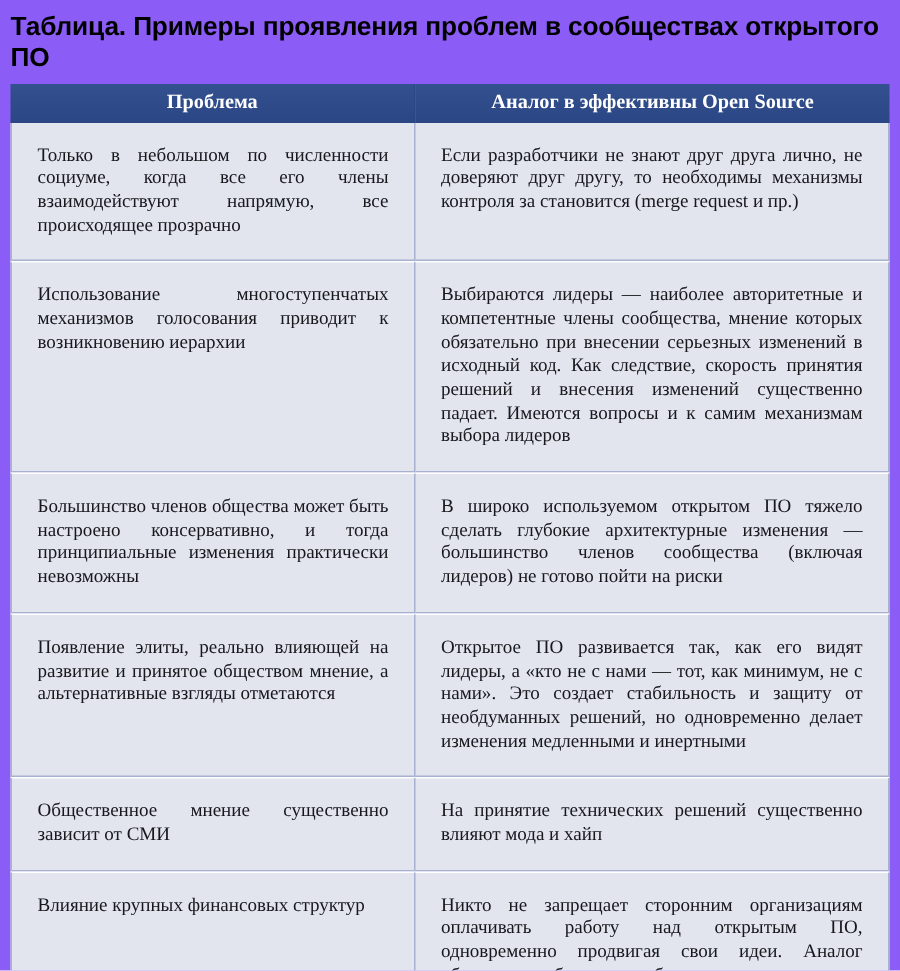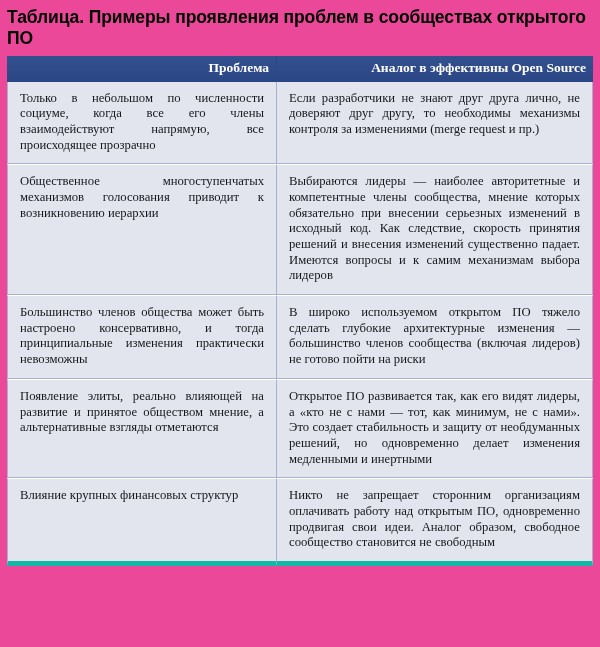--- a/index.html
+++ b/index.html
@@ -14,21 +14,21 @@
     font-family: "Liberation Serif", "DejaVu Serif", serif;
     color: #1a1a1a;
   }
 
   .page {
     width: 600px;
     height: 647px;
     box-sizing: border-box;
     padding: 0;
     position: relative;
-    background: #ec4899;
+    background: #8b5cf6;
   }
 
   
   .title-block {
     padding: 7px 8px 6px 7px;
   }
   .title-text {
     font-family: "Liberation Sans", "DejaVu Sans", sans-serif;
     font-weight: bold;
     font-size: 17.5px;
@@ -51,21 +51,21 @@
   .tbl .col-b { width: 316px; }
 
   
   .thead-row th {
     background: #2e4a8c;
     background: linear-gradient(to bottom, #33508f 0%, #2b4684 100%);
     color: #ffffff;
     font-family: "Liberation Serif", "DejaVu Serif", serif;
     font-weight: bold;
     font-size: 13.5px;
-    text-align: right;
+    text-align: center;
     padding: 5px 7px 6px 7px;
     border: 0;
     vertical-align: middle;
     line-height: 1.1;
   }
   .thead-row th.th-a {
     border-right: 1px solid #2b4684;
   }
 
   
@@ -90,21 +90,21 @@
     border-left: 1px solid #a8b2d0;
     border-right: 1px solid #a8b2d0;
   }
   .tbl td.cell-b {
     border-right: 1px solid #a8b2d0;
   }
   .tbl tr.last-body td {
     border-bottom: 5px solid #14b8a6;
   }
   .tbl td p {
-    margin: 5px;
+    margin: 10px;
   }
 </style>
 </head>
 <body>
 
 <div class="page">
 
   <div class="title-block">
     <h1 class="title-text">Таблица. Примеры проявления проблем в сообществах открытого ПО</h1>
   </div>
@@ -120,28 +120,28 @@
         <th class="th-b">Аналог в эффективны Open Source</th>
       </tr>
     </thead>
     <tbody>
 
       <tr class="first-body">
         <td class="cell-a">
           <p>Только в небольшом по численности социуме, когда все его члены взаимодействуют напрямую, все происходящее прозрачно</p>
         </td>
         <td class="cell-b">
-          <p>Если разработчики не знают друг друга лично, не доверяют друг другу, то необходимы механизмы контроля за изменениями (merge request и пр.)</p>
+          <p>Если разработчики не знают друг друга лично, не доверяют друг другу, то необходимы механизмы контроля за становится (merge request и пр.)</p>
         </td>
       </tr>
 
 
       <tr>
         <td class="cell-a">
-          <p>Общественное многоступенчатых механизмов голосования приводит к возникновению иерархии</p>
+          <p>Использование многоступенчатых механизмов голосования приводит к возникновению иерархии</p>
         </td>
         <td class="cell-b">
           <p>Выбираются лидеры — наиболее авторитетные и компетентные члены сообщества, мнение которых обязательно при внесении серьезных изменений в исходный код. Как следствие, скорость принятия решений и внесения изменений существенно падает. Имеются вопросы и к самим механизмам выбора лидеров</p>
         </td>
       </tr>
 
       <tr>
         <td class="cell-a">
           <p>Большинство членов общества может быть настроено консервативно, и тогда принципиальные изменения практически невозможны</p>
         </td>
@@ -152,20 +152,28 @@
 
       <tr>
         <td class="cell-a">
           <p>Появление элиты, реально влияющей на развитие и принятое обществом мнение, а альтернативные взгляды отметаются</p>
         </td>
         <td class="cell-b">
           <p>Открытое ПО развивается так, как его видят лидеры, а «кто не с нами — тот, как минимум, не с нами». Это создает стабильность и защиту от необдуманных решений, но одновременно делает изменения медленными и инертными</p>
         </td>
       </tr>
 
+      <tr>
+        <td class="cell-a">
+          <p>Общественное мнение существенно зависит от СМИ</p>
+        </td>
+        <td class="cell-b">
+          <p>На принятие технических решений существенно влияют мода и хайп</p>
+        </td>
+      </tr>
 
       <tr class="last-body">
         <td class="cell-a">
           <p>Влияние крупных финансовых структур</p>
         </td>
         <td class="cell-b">
           <p>Никто не запрещает сторонним организациям оплачивать работу над открытым ПО, одновременно продвигая свои идеи. Аналог образом, свободное сообщество становится не свободным</p>
         </td>
       </tr>
 

